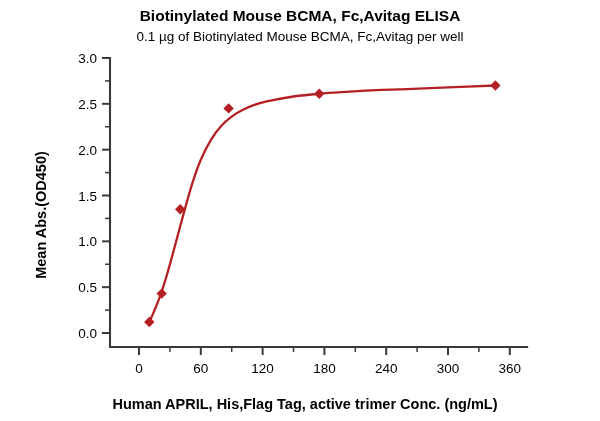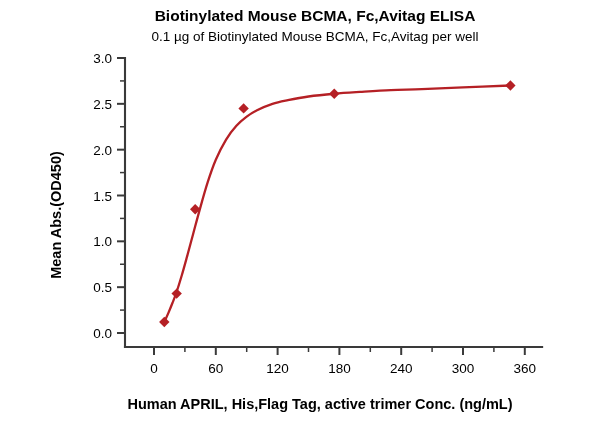--- a/index.html
+++ b/index.html
@@ -3,21 +3,21 @@
 <meta charset="utf-8">
 <style>
   html,body{margin:0;padding:0;}
   body{
     width:600px;height:421px;
     background:#ffffff;
     font-family:"Liberation Sans",sans-serif;
     overflow:hidden;
     position:relative;
   }
-  #chart-root{position:absolute;left:0;top:0;width:482px;height:421px;padding-left:15px;}
+  #chart-root{position:absolute;left:0;top:0;width:482px;height:421px;}
   .ttl{
     font-weight:bold;font-size:15.5px;fill:#000;
     font-family:"Liberation Sans",sans-serif;
   }
   .sub{
     font-size:13.5px;fill:#000;
     font-family:"Liberation Sans",sans-serif;
   }
   .axlabel{
     font-weight:bold;font-size:14.5px;fill:#000;

